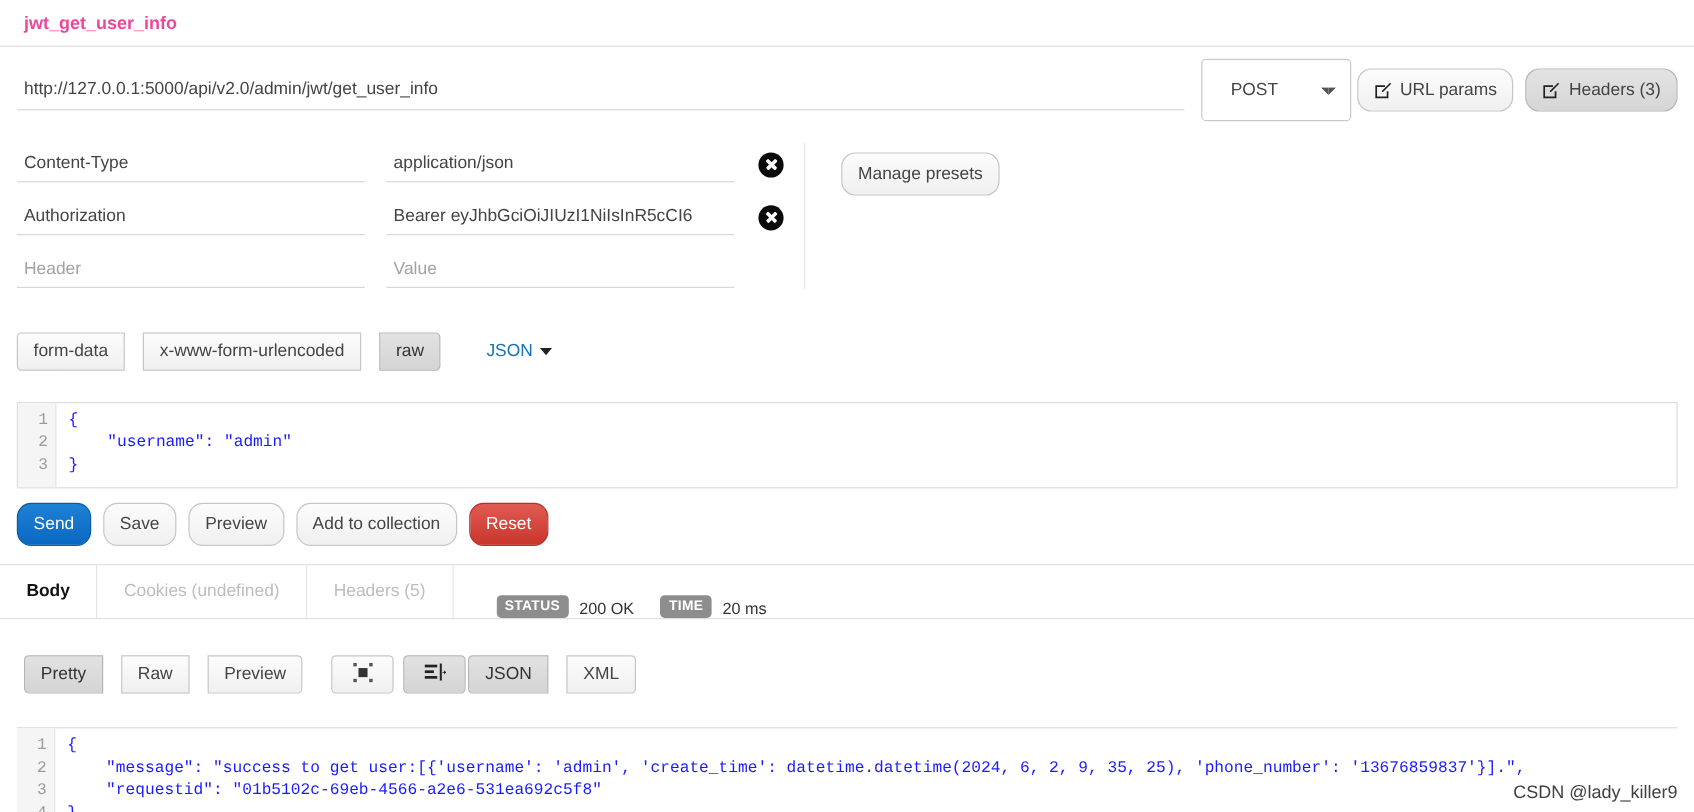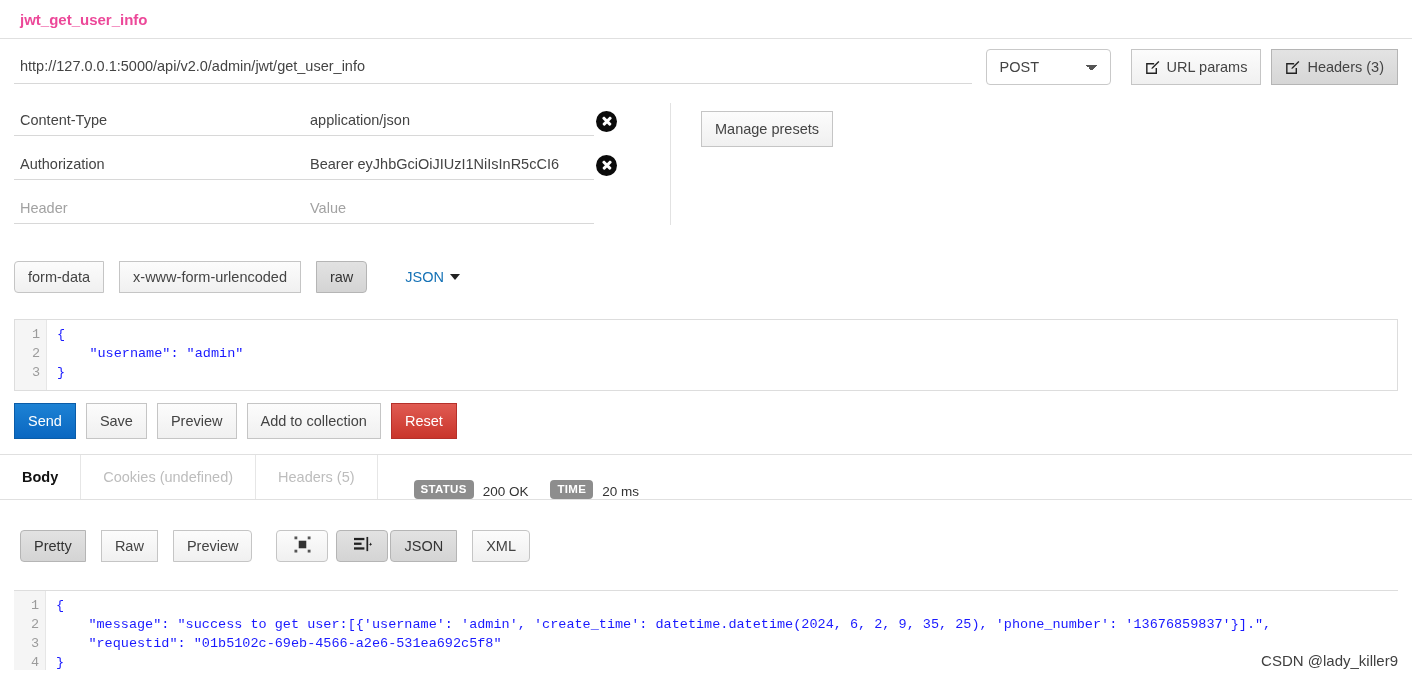--- a/index.html
+++ b/index.html
@@ -37,45 +37,45 @@
     border-bottom: 1px solid #d8d8d8;
     font-size: 14.5px;
     color: #444;
     padding: 0 6px 2px 6px;
     outline: none;
     background: transparent;
     font-family: "Liberation Sans", sans-serif;
     margin-right: 14px;
   }
   .method-select {
-    width: 125px; height: 36px;
+    width: 125px; height: 52px;
     border: 1px solid #c9c9c9;
     border-radius: 4px;
     background: #fff;
     font-size: 14.5px;
     color: #444;
-    padding: 0 13px;
+    padding: 0 24px;
     font-family: "Liberation Sans", sans-serif;
     appearance: none; -webkit-appearance: none;
     background-image:
       linear-gradient(45deg, transparent 50%, #555 50%),
       linear-gradient(135deg, #555 50%, transparent 50%);
     background-position:
       calc(100% - 18px) calc(50% + 1px),
       calc(100% - 12px) calc(50% + 1px);
     background-size: 6px 6px, 6px 6px;
     background-repeat: no-repeat;
     outline: none;
-    margin-right: 20px;
+    margin-right: 5px;
   }
   .btn {
     font-family: "Liberation Sans", sans-serif;
     font-size: 14.5px;
     border: 1px solid #c5c5c5;
-    border-radius: 0;
+    border-radius: 12px;
     background: linear-gradient(to bottom, #fcfcfc 0%, #f0f0f0 100%);
     color: #444;
     height: 36px;
     padding: 0 13px;
     cursor: pointer;
     display: inline-flex; align-items: center; justify-content: center;
     gap: 7px;
     white-space: nowrap;
   }
   .btn.active {
@@ -88,20 +88,21 @@
   
   .headers-panel {
     display: flex;
     padding: 6px 14px 0 14px;
     position: relative;
   }
   .headers-left { width: 656px; flex: 0 0 656px; }
   .hdr-row {
     display: flex; align-items: center;
     height: 44px;
+    gap: 18px;
   }
   .hdr-field {
     border: none;
     border-bottom: 1px solid #d8d8d8;
     background: transparent;
     font-size: 14.5px;
     font-family: "Liberation Sans", sans-serif;
     color: #444;
     height: 30px;
     outline: none;

